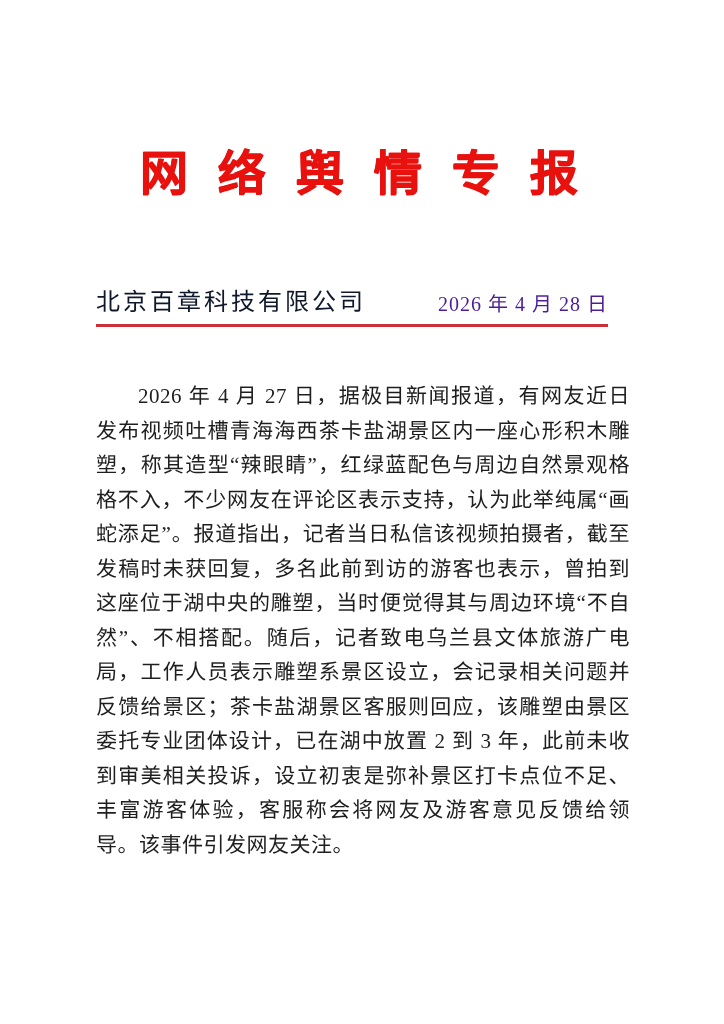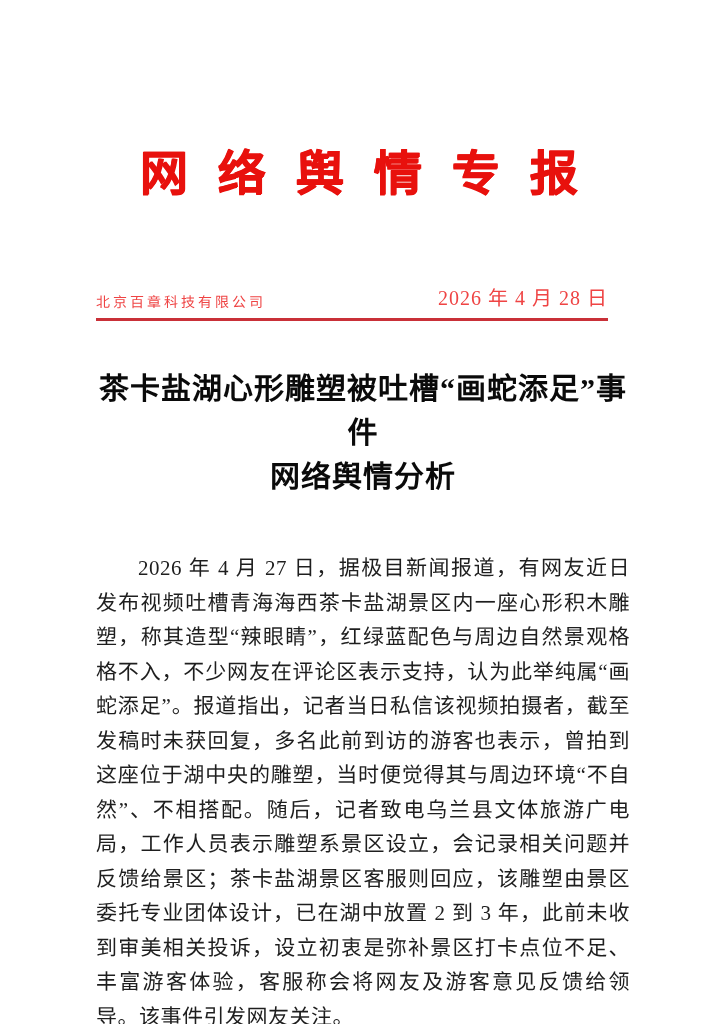--- a/index.html
+++ b/index.html
@@ -36,28 +36,28 @@
     font-family: "Liberation Serif", "DejaVu Serif", serif;
   }
   
   .header-row {
     margin-top: 58px;
     display: flex;
     justify-content: space-between;
     align-items: flex-end;
   }
   .company {
-    font-size: 14px;
-    color: #ef4444;
+    font-size: 24px;
+    color: #0f172a;
     letter-spacing: 3px;
     font-family: "Liberation Serif", "DejaVu Serif", serif;
   }
   .report-date {
     font-size: 20px;
-    color: #ef4444;
+    color: #4c1d95;
     letter-spacing: 1px;
     margin-right: 22px;
     text-align: right;
   }
   .header-rule {
     margin-top: 7px;
     height: 3px;
     width: 512px;
     background: var(--rule_red);
     border: none;
@@ -90,20 +90,16 @@
 
   <div class="masthead">网 络 舆 情 专 报</div>
 
   <div class="header-row">
     <span class="company">北京百章科技有限公司</span>
     <span class="report-date">2026 年 4 月 28 日</span>
   </div>
 
   <div class="header-rule"></div>
 
-  <h1 class="doc-title">
-    <span>茶卡盐湖心形雕塑被吐槽“画蛇添足”事件</span><br>
-    <span>网络舆情分析</span>
-  </h1>
 
   <p class="body-para">2026 年 4 月 27 日，据极目新闻报道，有网友近日发布视频吐槽青海海西茶卡盐湖景区内一座心形积木雕塑，称其造型“辣眼睛”，红绿蓝配色与周边自然景观格格不入，不少网友在评论区表示支持，认为此举纯属“画蛇添足”。报道指出，记者当日私信该视频拍摄者，截至发稿时未获回复，多名此前到访的游客也表示，曾拍到这座位于湖中央的雕塑，当时便觉得其与周边环境“不自然”、不相搭配。随后，记者致电乌兰县文体旅游广电局，工作人员表示雕塑系景区设立，会记录相关问题并反馈给景区；茶卡盐湖景区客服则回应，该雕塑由景区委托专业团体设计，已在湖中放置 2 到 3 年，此前未收到审美相关投诉，设立初衷是弥补景区打卡点位不足、丰富游客体验，客服称会将网友及游客意见反馈给领导。该事件引发网友关注。</p>
 
 </div>
 
 </body></html>

